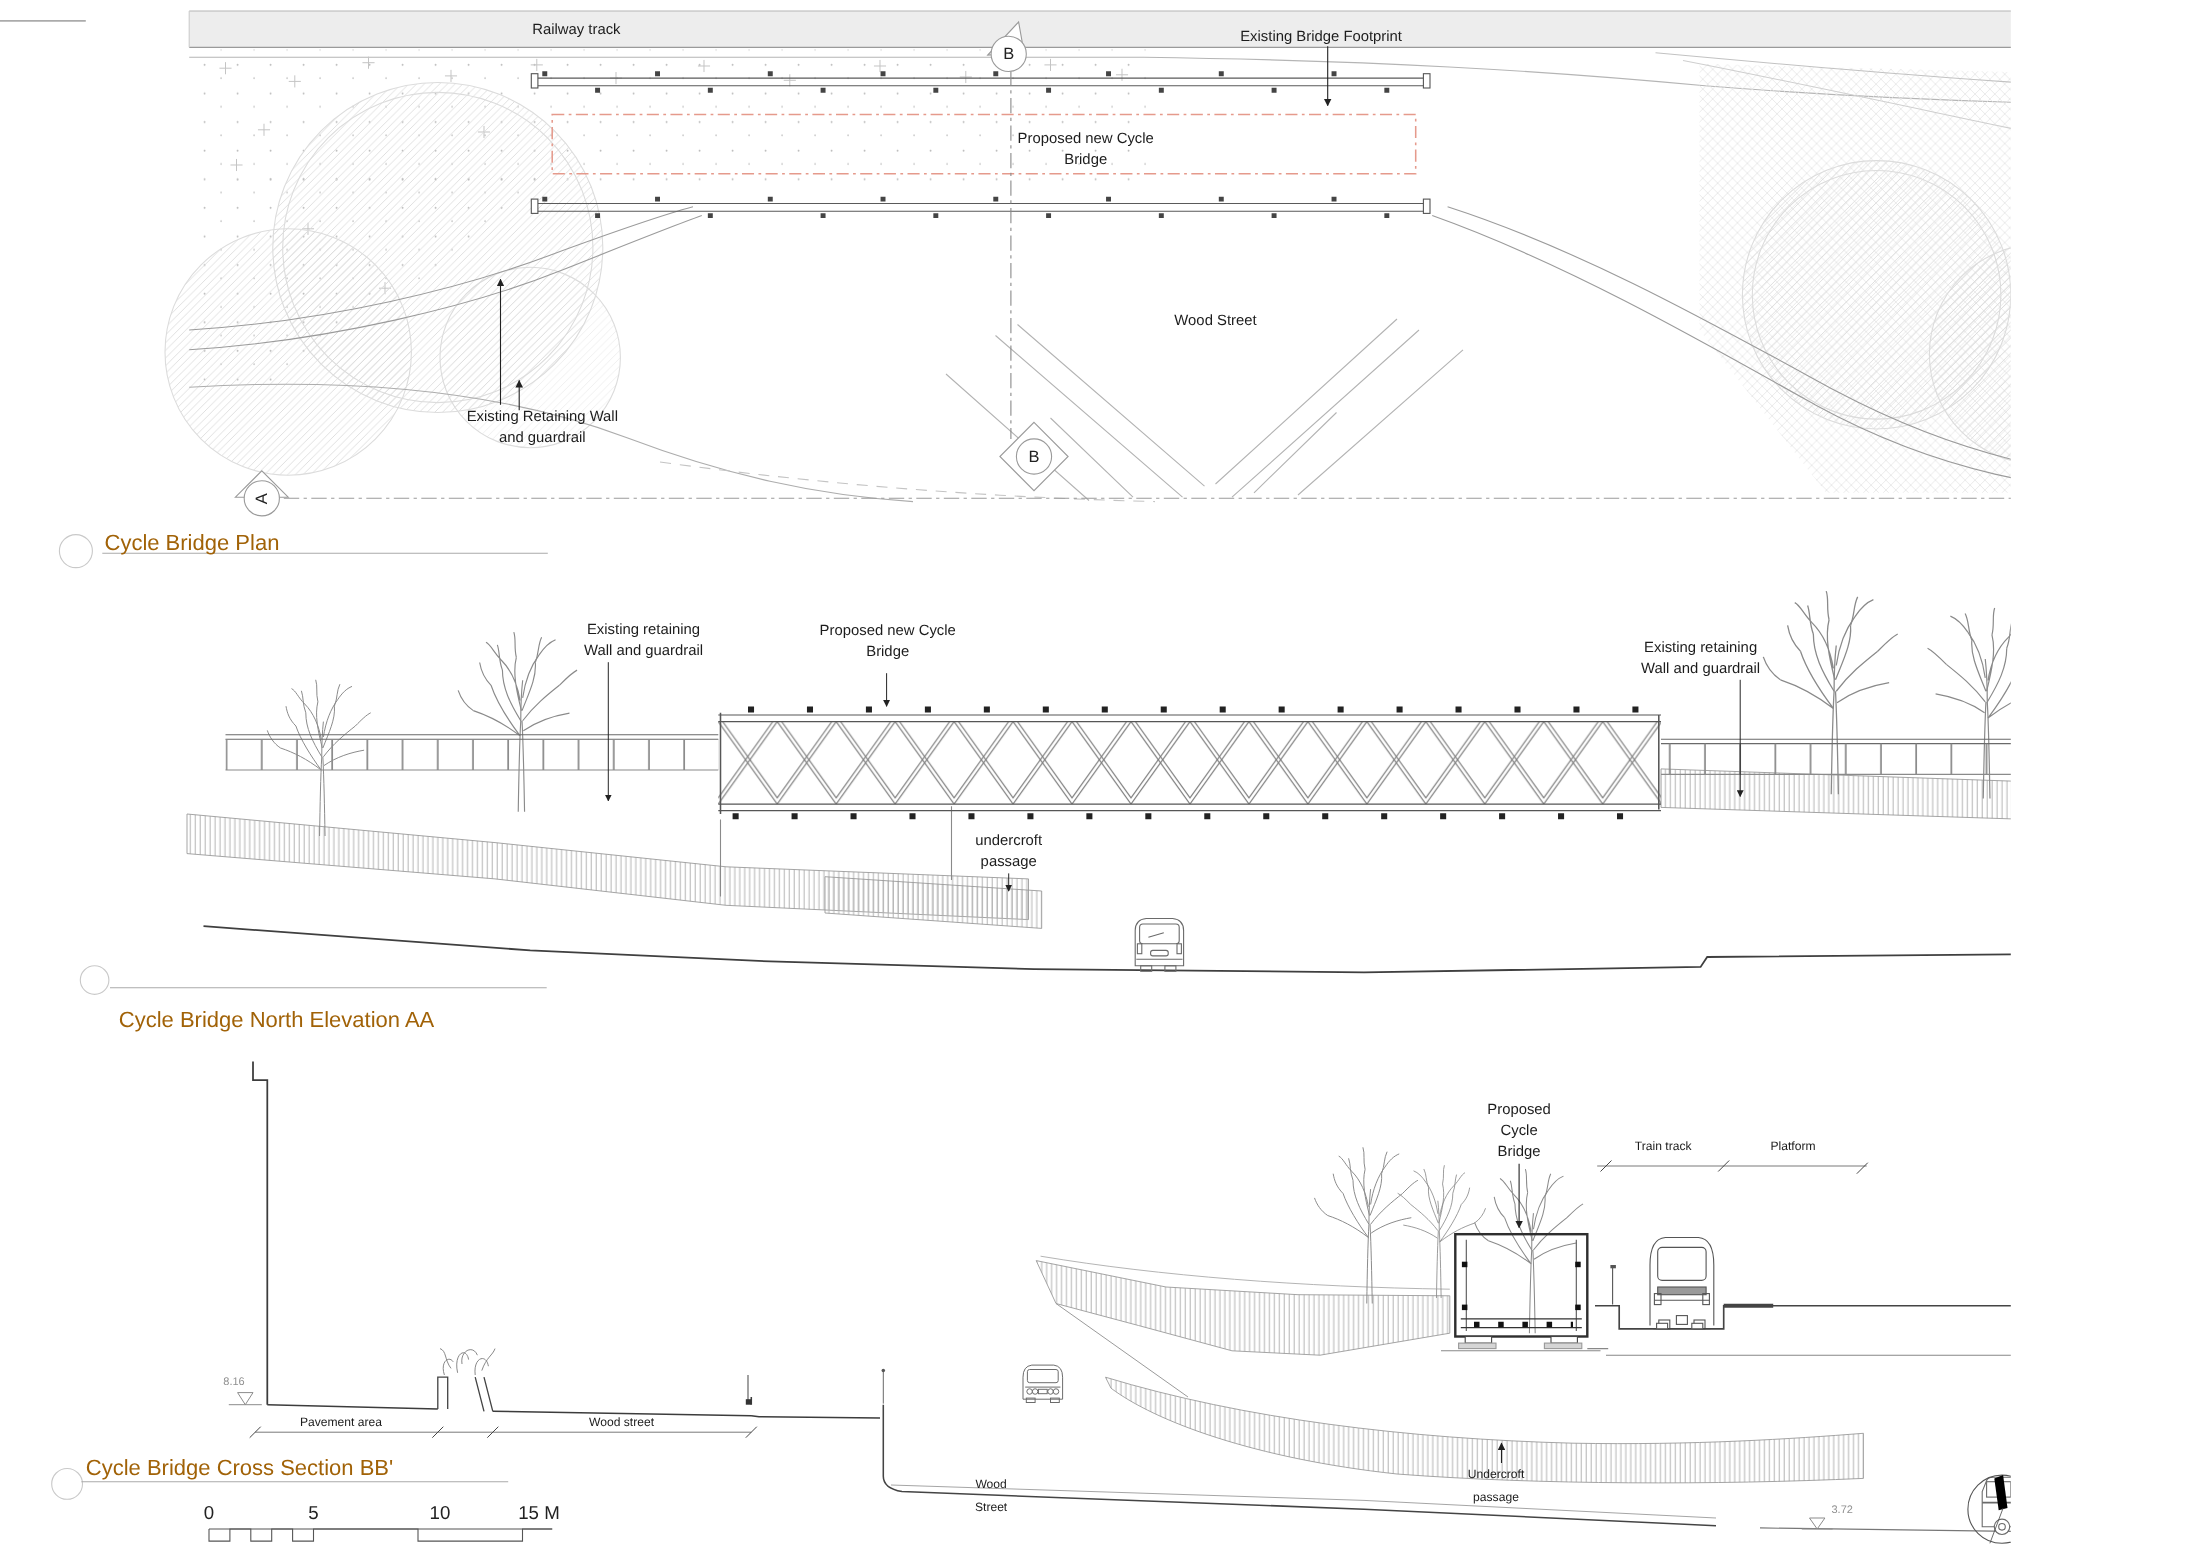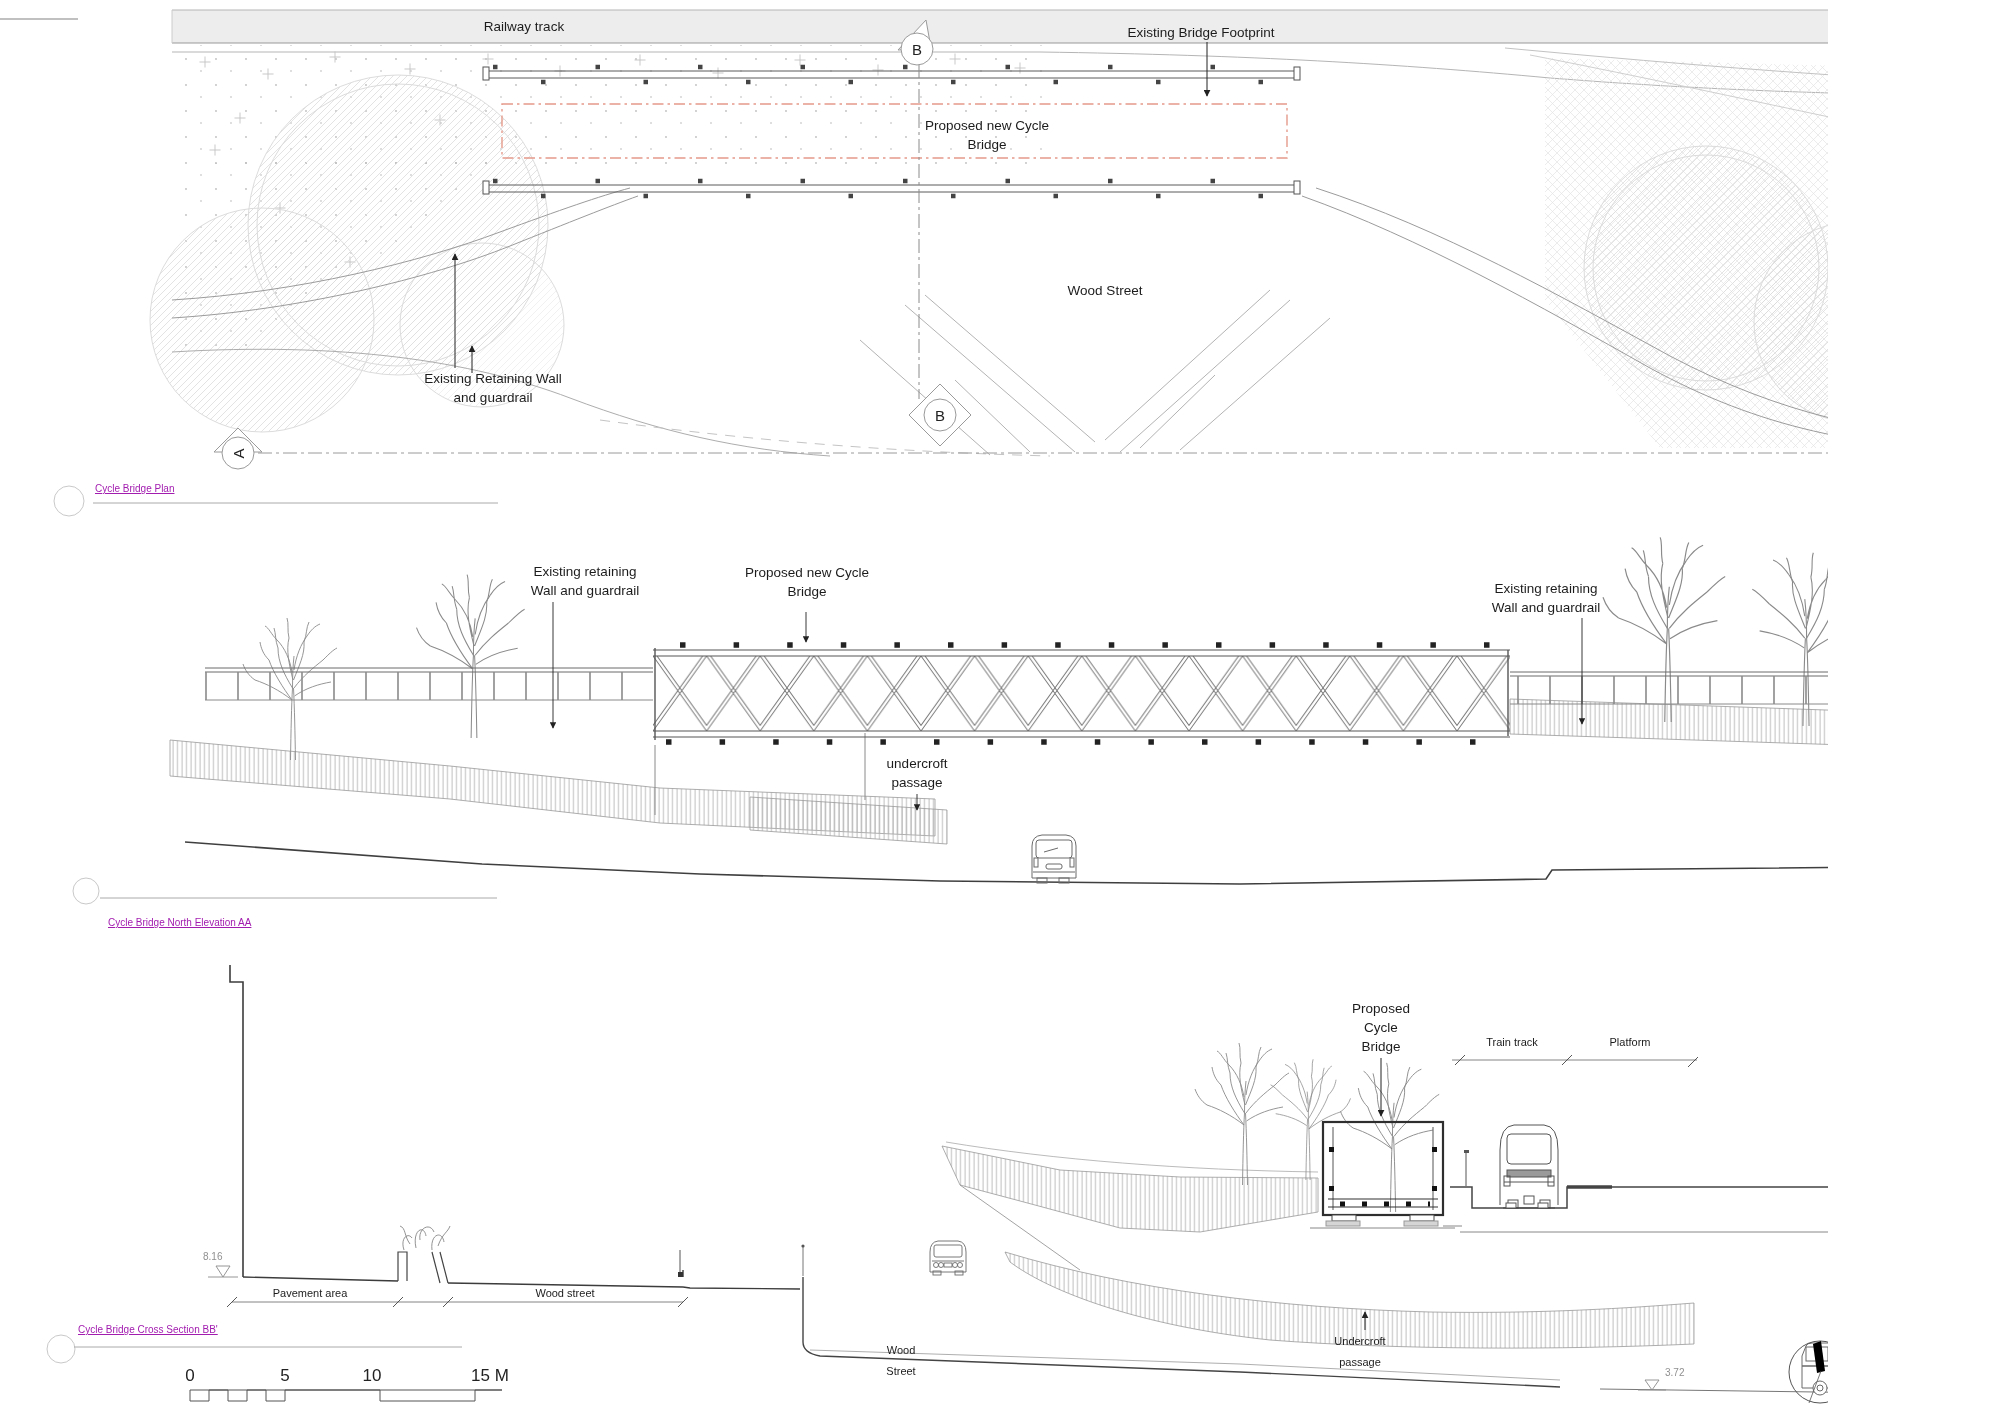--- a/index.html
+++ b/index.html
@@ -3,21 +3,21 @@
 <meta charset="utf-8">
 <style>
   html,body{margin:0;padding:0;background:#fff;}
   #sheet{position:relative;width:1828px;height:1405px;background:#fff;overflow:hidden;
          font-family:"Liberation Sans",sans-serif;color:#1c1c1c;}
   #linework{position:absolute;left:0;top:0;}
   .lbl{position:absolute;transform:translateX(-50%);text-align:center;
        font-size:13.5px;line-height:19px;white-space:nowrap;color:#1c1c1c;}
   .lbl span{display:block;}
   .lbl15{font-size:11px;line-height:21px;}
-  .title{position:absolute;font-size:10px;white-space:nowrap;color:#a21caf;text-decoration:underline;}
+  .title{position:absolute;font-size:20px;white-space:nowrap;color:#a16207;}
   .mk{position:absolute;font-size:15px;width:24px;text-align:center;color:#222;}
   .rot{transform:rotate(-90deg);}
   .lvl{position:absolute;font-size:10px;color:#909090;white-space:nowrap;}
   .scale-num{position:absolute;transform:translateX(-50%);font-size:17px;color:#222;white-space:nowrap;}
 </style>
 </head>
 <body>
 
 <div id="sheet">
 
@@ -398,16 +398,16 @@
 <div class="lbl lbl15" style="left:1360px;top:1331px;">
   <span>Undercroft</span>
   <span>passage</span>
 </div>
 <div class="title" style="left:78px;top:1324px;text-align:right;">Cycle Bridge Cross Section BB'</div>
 <div class="lvl" style="left:203px;top:1251px;">8.16</div>
 <div class="lvl" style="left:1665px;top:1367px;">3.72</div>
 
 <div class="scale-num" style="left:190px;top:1366px;">0</div>
 <div class="scale-num" style="left:285px;top:1366px;">5</div>
-<div class="scale-num" style="left:372px;top:1366px;">10</div>
+<div class="scale-num" style="left:400px;top:1366px;">10</div>
 <div class="scale-num" style="left:490px;top:1366px;">15 M</div>
 
 </div>
 
 </body></html>

